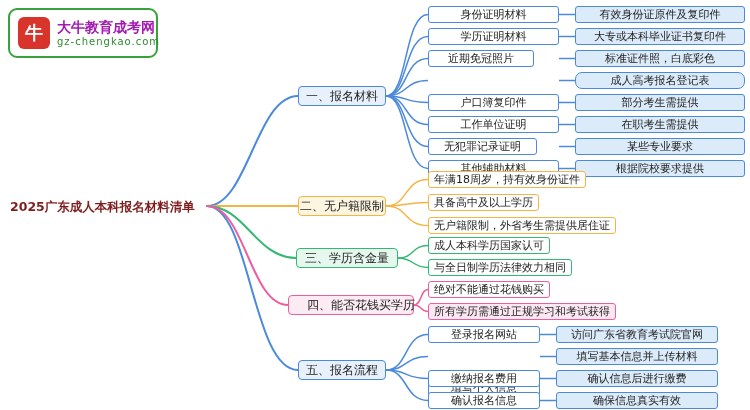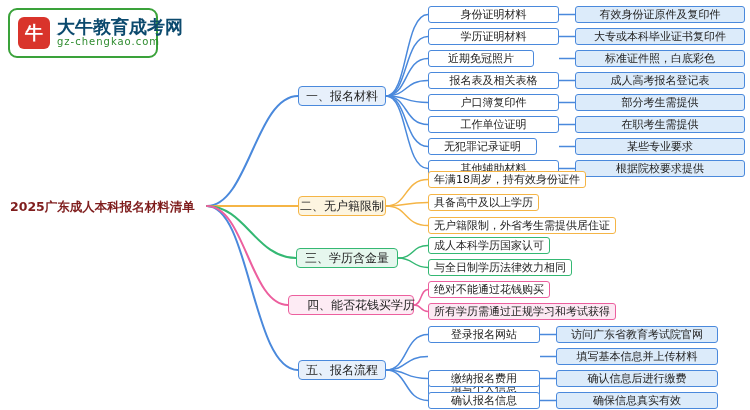--- a/index.html
+++ b/index.html
@@ -8,21 +8,21 @@
     font-family:"DejaVu Sans","Liberation Sans",sans-serif;color:#222;
   }
   svg.connectors{position:absolute;left:0;top:0;z-index:0;}
 
   
   .logo{position:absolute;left:8px;top:8px;width:150px;height:50px;box-sizing:border-box;
     border:2px solid #3aa23a;border-radius:9px;display:flex;align-items:center;gap:7px;
     padding:4px 8px;background:#fff;z-index:2;}
   .logo-mark{width:32px;height:32px;border-radius:6px;background:#d9342b;color:#fff;
     font-weight:bold;font-size:18px;display:flex;align-items:center;justify-content:center;flex:0 0 auto;}
-  .logo-name{color:#0c4a6e;font-weight:bold;font-size:18px;line-height:16px;white-space:nowrap;}
+  .logo-name{color:#a21caf;font-weight:bold;font-size:14px;line-height:16px;white-space:nowrap;}
   .logo-url{color:#2e8b2e;font-size:10px;line-height:13px;letter-spacing:1px;white-space:nowrap;}
 
   
   .root-title{position:absolute;z-index:1;font-size:12.5px;font-weight:bold;color:#7f1d1d;white-space:nowrap;}
 
   
   .branch{position:absolute;z-index:1;box-sizing:border-box;height:20px;line-height:18px;
     font-size:12px;text-align:center;border-radius:4px;white-space:nowrap;}
   .branch-blue  {border:1px solid #4a89dc;background:#e7f0fb;}
   .branch-yellow{border:1px solid #f5b546;background:#fdf5e0;}
@@ -122,22 +122,21 @@
   <div class="branch branch-green" style="left:296px;top:248px;width:102px;">三、学历含金量</div>
   <div class="branch branch-pink" style="left:288px;top:295px;width:126px;padding-left:18px;">四、能否花钱买学历</div>
   <div class="branch branch-blue" style="left:298px;top:360px;width:88px;">五、报名流程</div>
 
   <div class="box item-blue" style="left:428px;top:6px;width:131px;">身份证明材料</div>
   <div class="box detail-blue" style="left:575px;top:6px;width:170px;">有效身份证原件及复印件</div>
   <div class="box item-blue" style="left:428px;top:28px;width:131px;">学历证明材料</div>
   <div class="box detail-blue" style="left:575px;top:28px;width:170px;">大专或本科毕业证书复印件</div>
   <div class="box item-blue" style="left:428px;top:50px;width:106px;">近期免冠照片</div>
   <div class="box detail-blue" style="left:575px;top:50px;width:170px;">标准证件照，白底彩色</div>
-  <div class="box item-blue" style="left:428px;top:72px;width:131px;">报名表及相关表格</div>
-  <div class="box detail-blue" style="left:575px;top:72px;width:170px;">成人高考报名登记表</div>
+  <div class="box detail-blue" style="left:575px;top:72px;width:170px;border-radius:7px;">成人高考报名登记表</div>
   <div class="box item-blue" style="left:428px;top:94px;width:131px;">户口簿复印件</div>
   <div class="box detail-blue" style="left:575px;top:94px;width:170px;">部分考生需提供</div>
   <div class="box item-blue" style="left:428px;top:116px;width:131px;">工作单位证明</div>
   <div class="box detail-blue" style="left:575px;top:116px;width:170px;">在职考生需提供</div>
   <div class="box item-blue" style="left:428px;top:138px;width:109px;">无犯罪记录证明</div>
   <div class="box detail-blue" style="left:575px;top:138px;width:170px;">某些专业要求</div>
   <div class="box item-blue" style="left:428px;top:160px;width:131px;">其他辅助材料</div>
   <div class="box detail-blue" style="left:575px;top:160px;width:170px;">根据院校要求提供</div>
 
   <div class="box item-yellow" style="left:428px;top:171px;">年满18周岁，持有效身份证件</div>

